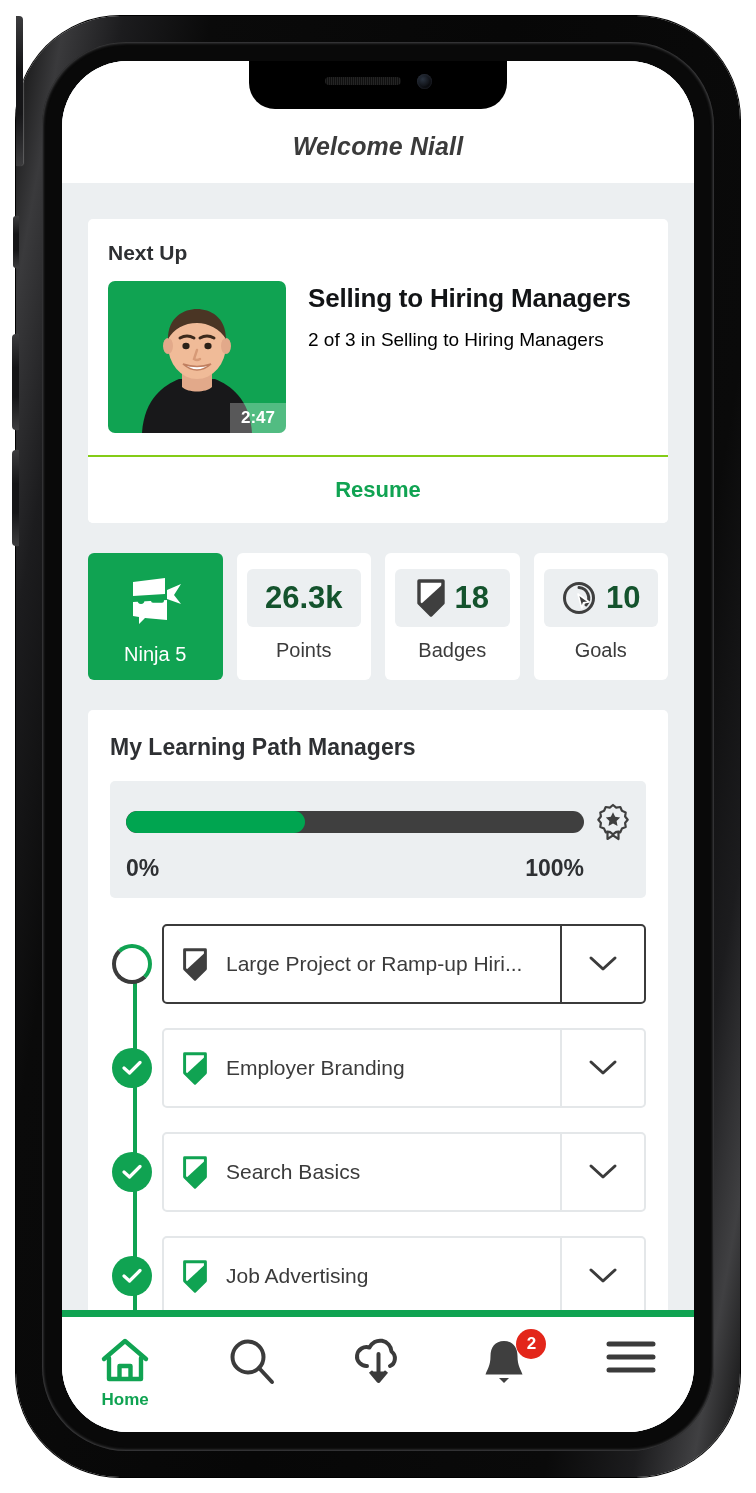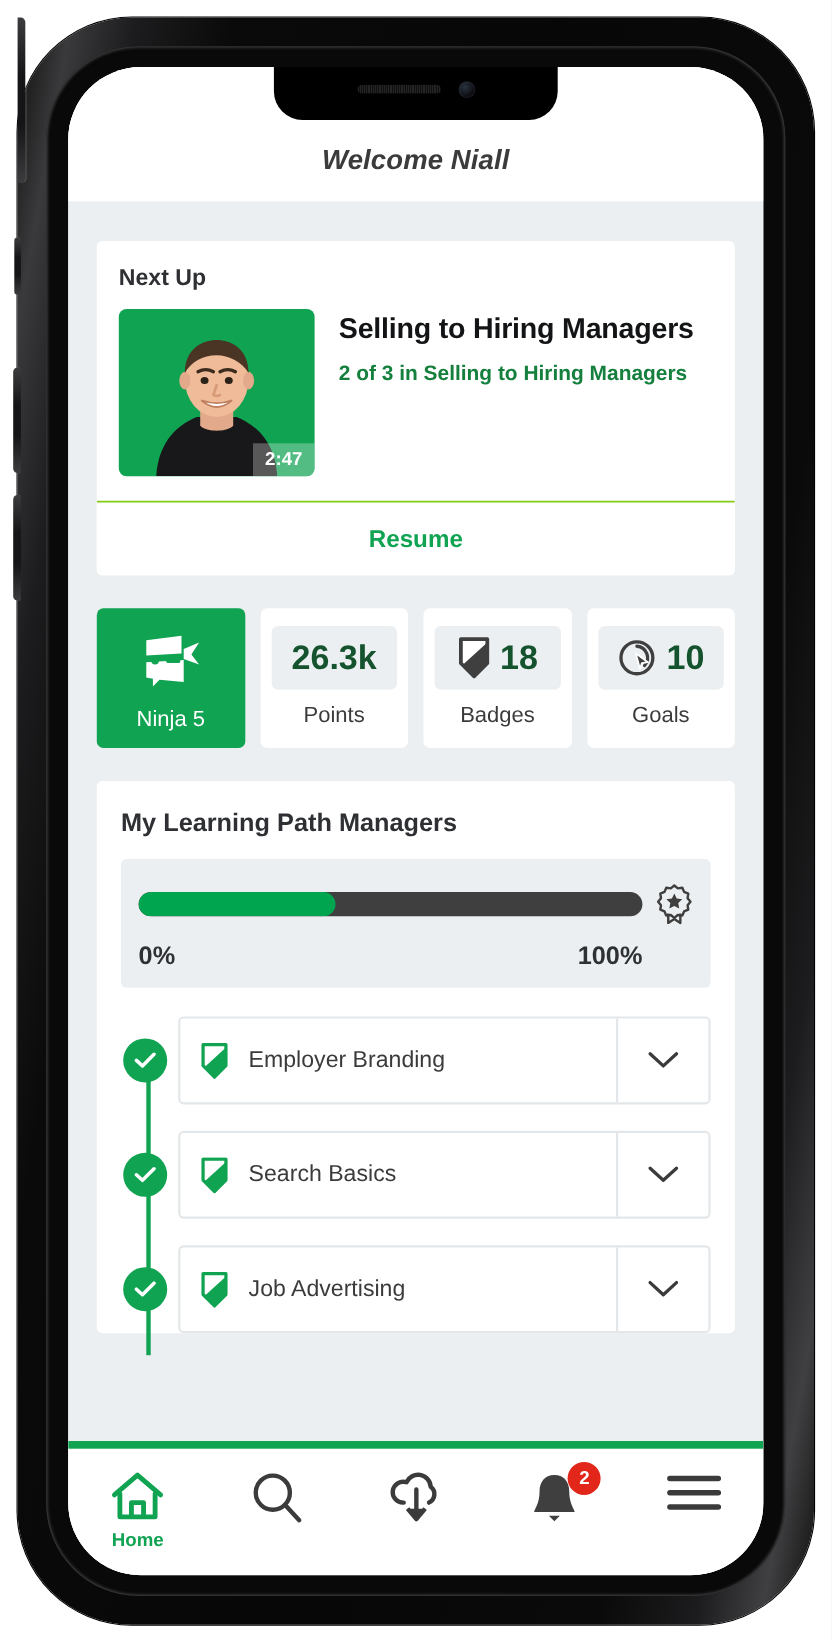--- a/index.html
+++ b/index.html
@@ -159,22 +159,22 @@
   #lesson-title {
     font-size: 26px;
     font-weight: bold;
     color: #121416;
     line-height: 1.22;
     letter-spacing: -.2px;
   }
   #lesson-subtitle {
     margin-top: 13px;
     font-size: 19px;
-    font-weight: bold;
-    color: #15803d;
+    font-weight: normal;
+    color: #000000;
     line-height: 1.3;
   }
 
   #resume-button {
     border-top: 2px solid #84cc16;
     height: 68px;
     display: flex;
     align-items: center;
     justify-content: center;
     cursor: pointer;
@@ -515,20 +515,35 @@
             </div>
             <div id="progress-scale">
               <span class="progress-endpoint">0%</span>
               <span class="progress-endpoint">100%</span>
             </div>
           </div>
 
           <div id="path-list">
             <div id="timeline-line"></div>
 
+            <div class="path-item current">
+              <div class="path-marker todo"></div>
+              <div class="path-main">
+                <svg width="26" height="33" viewBox="0 0 30 38">
+                  <path d="M3 2 H27 V24 L15 36 L3 24 Z" fill="#ffffff" stroke="#3f3f3f" stroke-width="3.4" stroke-linejoin="round"></path>
+                  <path d="M27 5 V24 L15 36 L4.5 25.5 Z" fill="#3f3f3f"></path>
+                </svg>
+                <span class="path-label">Large Project or Ramp-up Hiri...</span>
+              </div>
+              <div class="path-expand">
+                <svg width="30" height="18" viewBox="0 0 30 18">
+                  <path d="M3 3 L15 14 L27 3" fill="none" stroke="#3b3b3b" stroke-width="3" stroke-linecap="round" stroke-linejoin="round"></path>
+                </svg>
+              </div>
+            </div>
 
             <div class="path-item">
               <div class="path-marker done">
                 <svg width="20" height="16" viewBox="0 0 20 16">
                   <path d="M2 8 L7.5 13 L18 2.5" fill="none" stroke="#fff" stroke-width="3.2" stroke-linecap="round" stroke-linejoin="round"></path>
                 </svg>
               </div>
               <div class="path-main">
                 <svg width="26" height="33" viewBox="0 0 30 38">
                   <path d="M3 2 H27 V24 L15 36 L3 24 Z" fill="#ffffff" stroke="#10a352" stroke-width="3.4" stroke-linejoin="round"></path>

